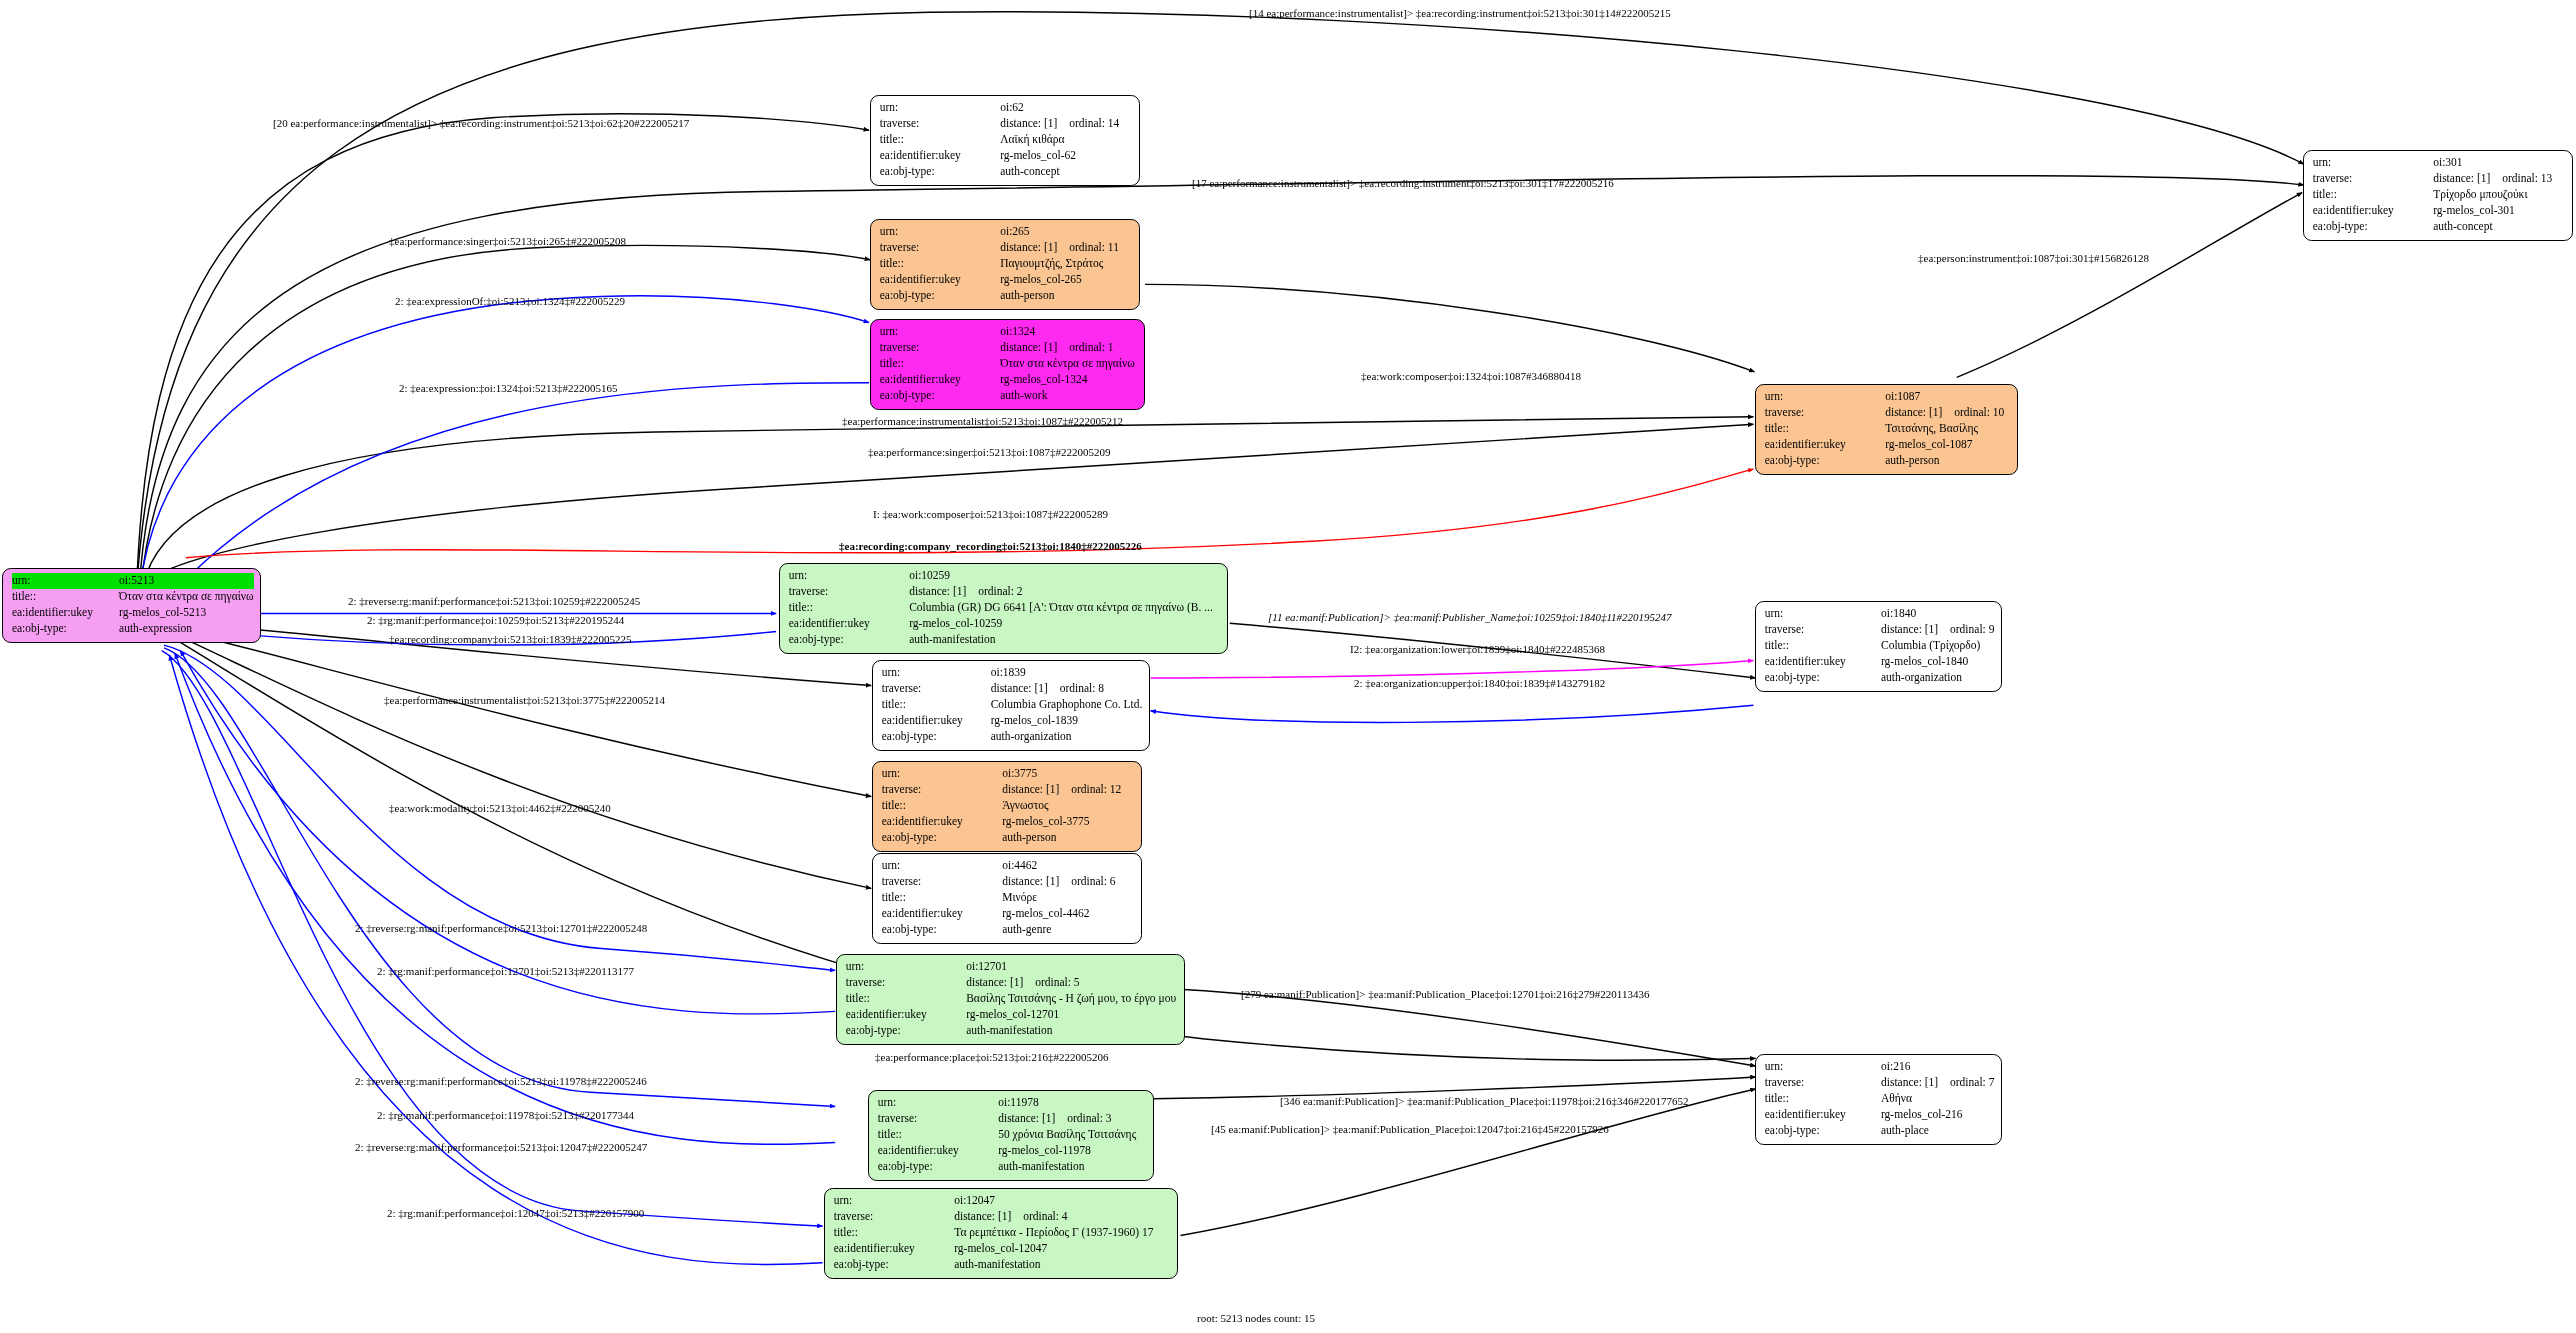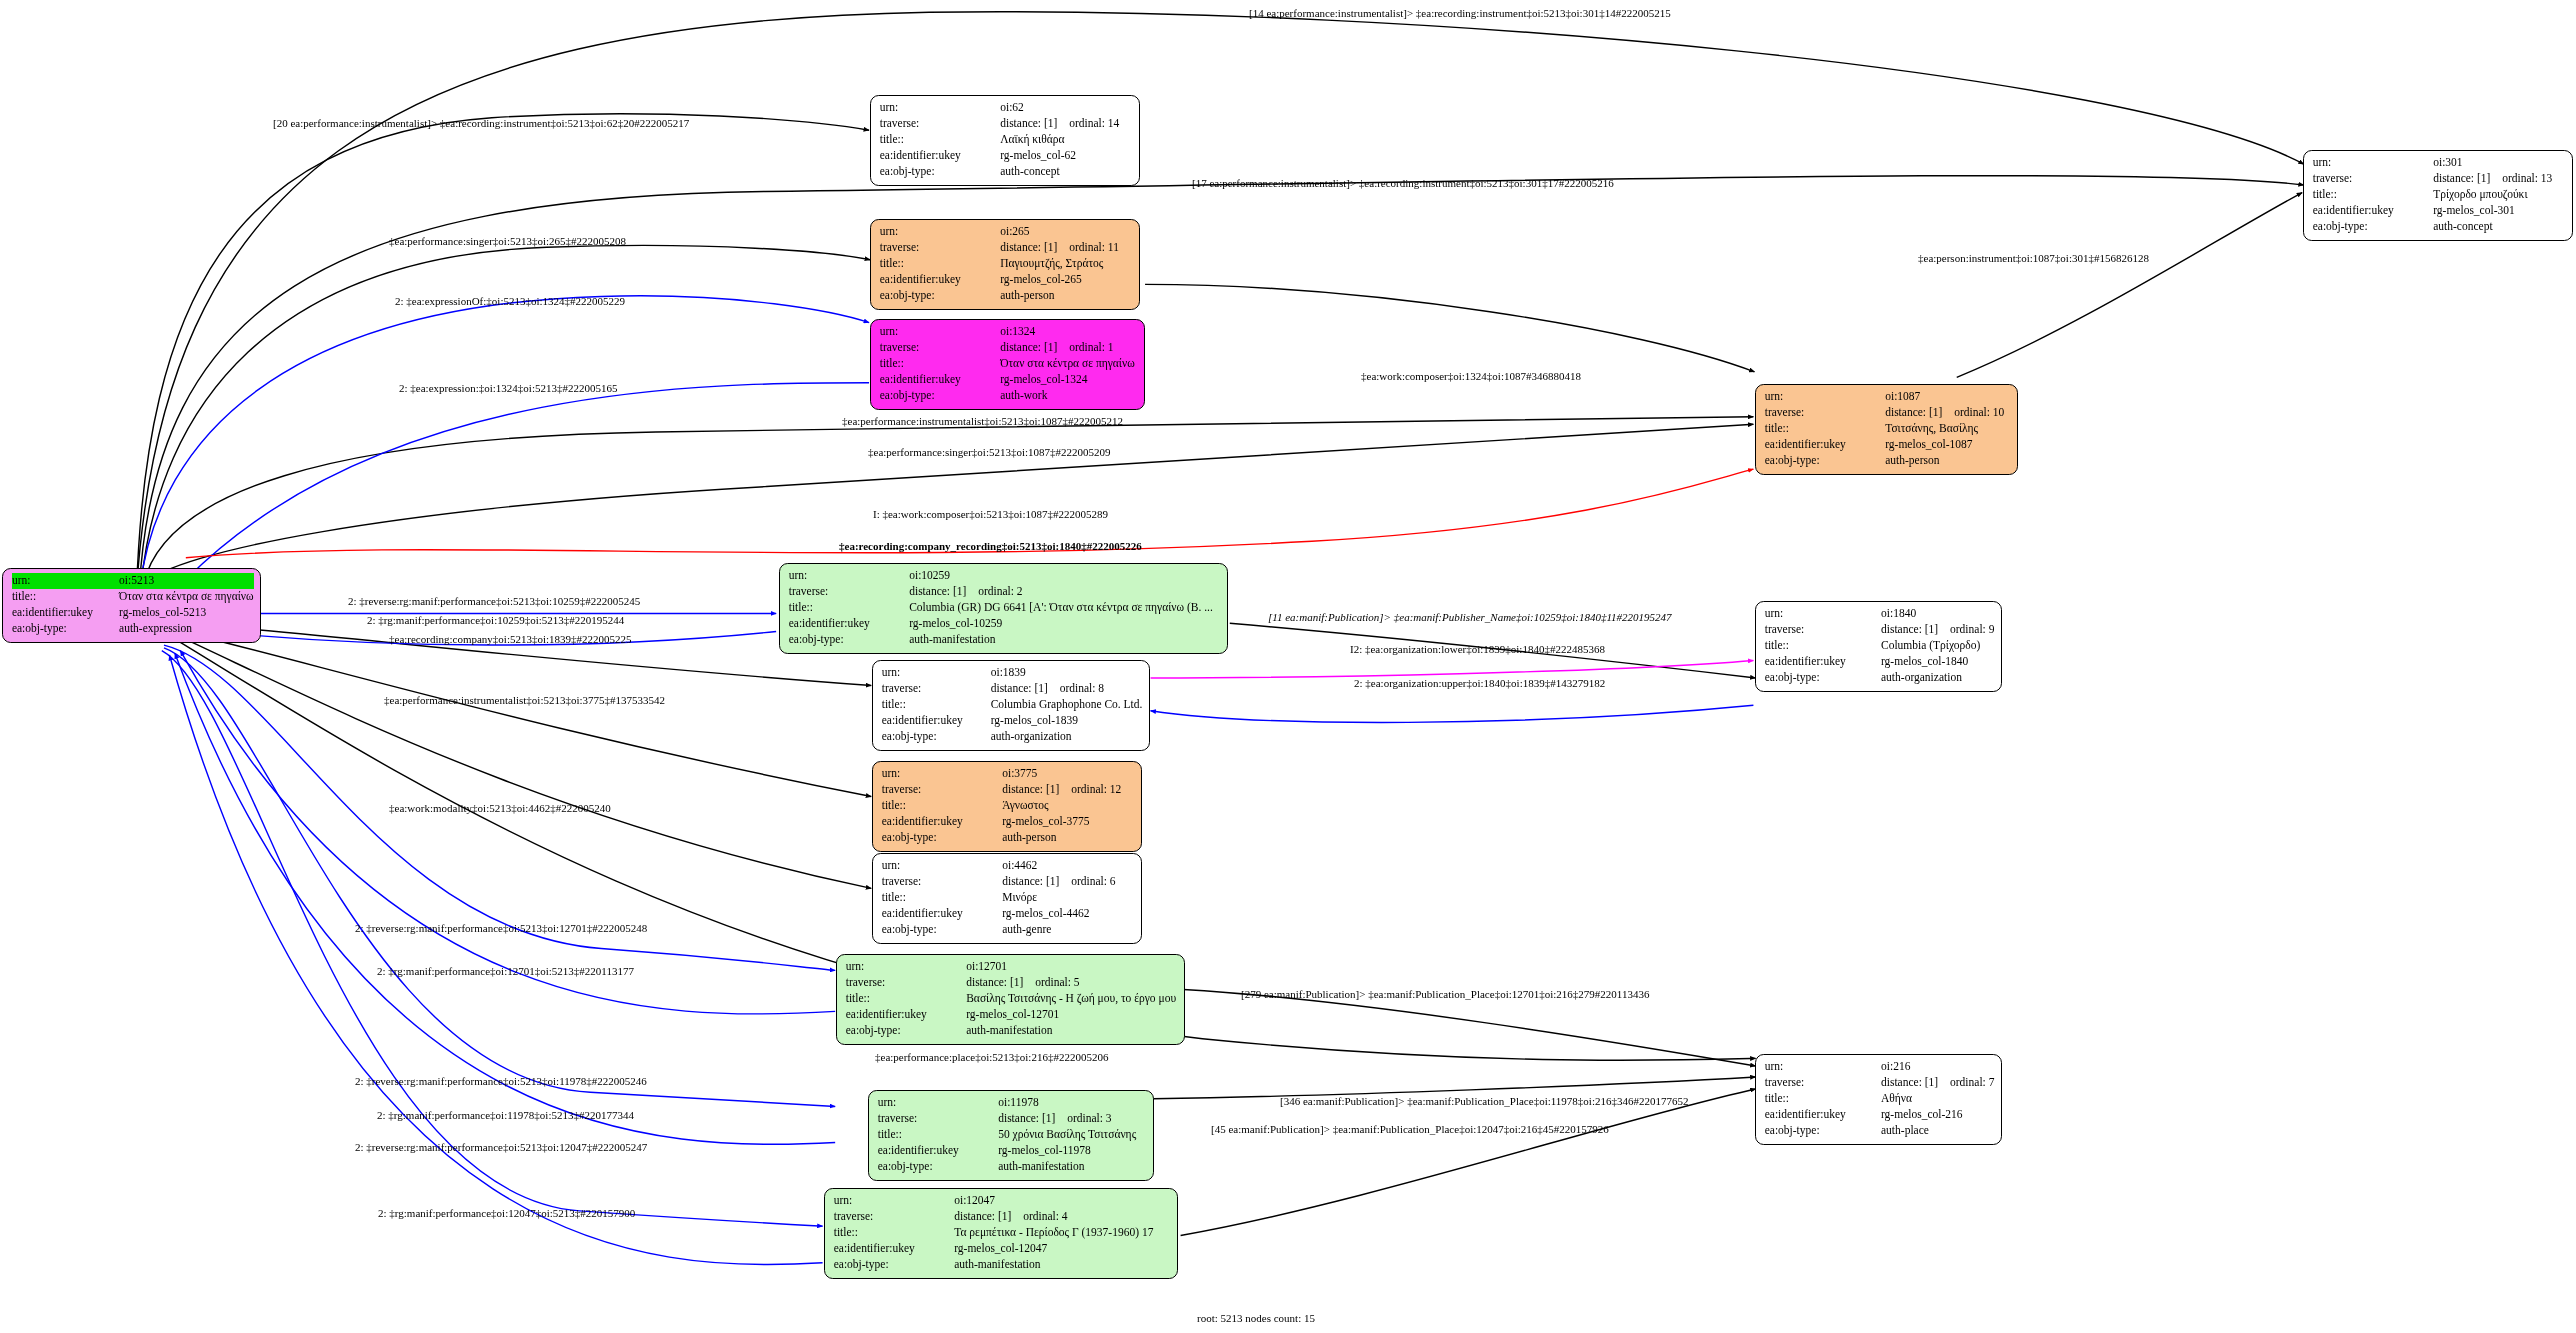--- a/index.html
+++ b/index.html
@@ -525,29 +525,29 @@
   <div class="elabel" style="left:842px;top:416px;">‡ea:performance:instrumentalist‡oi:5213‡oi:1087‡#222005212</div>
   <div class="elabel" style="left:868px;top:447px;">‡ea:performance:singer‡oi:5213‡oi:1087‡#222005209</div>
   <div class="elabel" style="left:873px;top:509px;">I: ‡ea:work:composer‡oi:5213‡oi:1087‡#222005289</div>
   <div class="elabel" style="left:839px;top:541px;font-weight:bold;">‡ea:recording:company_recording‡oi:5213‡oi:1840‡#222005226</div>
   <div class="elabel" style="left:348px;top:596px;">2: ‡reverse:rg:manif:performance‡oi:5213‡oi:10259‡#222005245</div>
   <div class="elabel" style="left:367px;top:615px;">2: ‡rg:manif:performance‡oi:10259‡oi:5213‡#220195244</div>
   <div class="elabel" style="left:389px;top:634px;">‡ea:recording:company‡oi:5213‡oi:1839‡#222005225</div>
   <div class="elabel" style="left:1268px;top:612px;font-style:italic;">[11 ea:manif:Publication]&gt; ‡ea:manif:Publisher_Name‡oi:10259‡oi:1840‡11#220195247</div>
   <div class="elabel" style="left:1350px;top:644px;">I2: ‡ea:organization:lower‡oi:1839‡oi:1840‡#222485368</div>
   <div class="elabel" style="left:1354px;top:678px;">2: ‡ea:organization:upper‡oi:1840‡oi:1839‡#143279182</div>
-  <div class="elabel" style="left:384px;top:695px;">‡ea:performance:instrumentalist‡oi:5213‡oi:3775‡#137533542</div>
+  <div class="elabel" style="left:384px;top:695px;">‡ea:performance:instrumentalist‡oi:5213‡oi:3775‡#222005214</div>
   <div class="elabel" style="left:389px;top:803px;">‡ea:work:modality‡oi:5213‡oi:4462‡#222005240</div>
   <div class="elabel" style="left:355px;top:923px;">2: ‡reverse:rg:manif:performance‡oi:5213‡oi:12701‡#222005248</div>
   <div class="elabel" style="left:377px;top:966px;">2: ‡rg:manif:performance‡oi:12701‡oi:5213‡#220113177</div>
   <div class="elabel" style="left:1241px;top:989px;">[279 ea:manif:Publication]&gt; ‡ea:manif:Publication_Place‡oi:12701‡oi:216‡279#220113436</div>
   <div class="elabel" style="left:875px;top:1052px;">‡ea:performance:place‡oi:5213‡oi:216‡#222005206</div>
   <div class="elabel" style="left:355px;top:1076px;">2: ‡reverse:rg:manif:performance‡oi:5213‡oi:11978‡#222005246</div>
   <div class="elabel" style="left:377px;top:1110px;">2: ‡rg:manif:performance‡oi:11978‡oi:5213‡#220177344</div>
   <div class="elabel" style="left:1280px;top:1096px;">[346 ea:manif:Publication]&gt; ‡ea:manif:Publication_Place‡oi:11978‡oi:216‡346#220177652</div>
   <div class="elabel" style="left:355px;top:1142px;">2: ‡reverse:rg:manif:performance‡oi:5213‡oi:12047‡#222005247</div>
   <div class="elabel" style="left:1211px;top:1124px;">[45 ea:manif:Publication]&gt; ‡ea:manif:Publication_Place‡oi:12047‡oi:216‡45#220157926</div>
-  <div class="elabel" style="left:378px;top:1208px;">2: ‡rg:manif:performance‡oi:12047‡oi:5213‡#220157900</div>
+  <div class="elabel" style="left:387px;top:1208px;">2: ‡rg:manif:performance‡oi:12047‡oi:5213‡#220157900</div>
 
   <div class="footer" style="left:1197px;top:1312px;">root: 5213 nodes count: 15</div>
 
 </div>
 
 
 </body></html>

